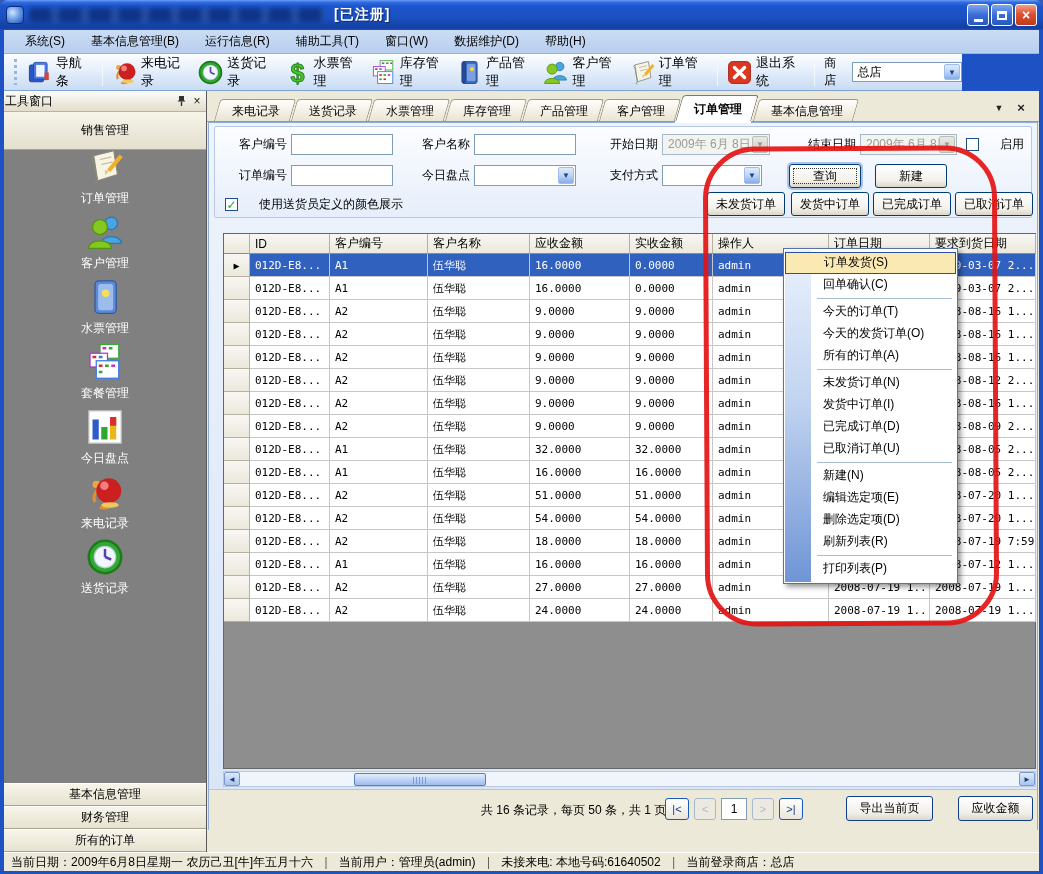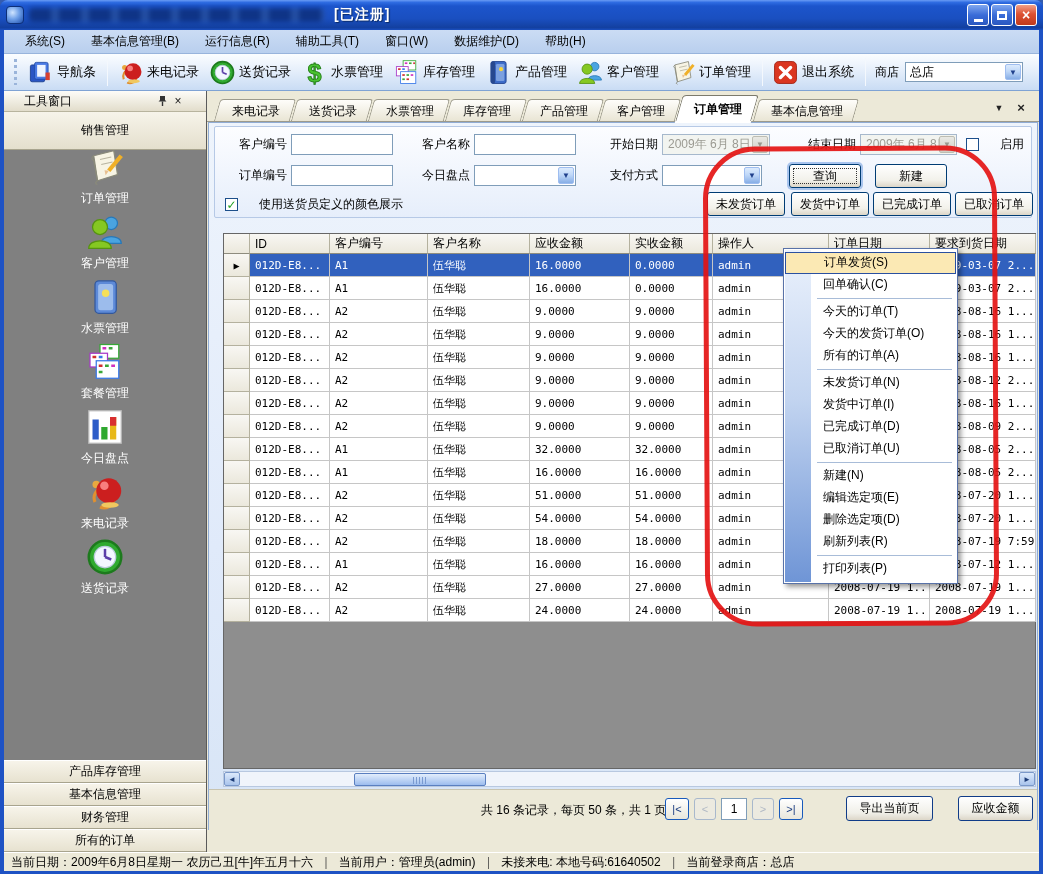--- a/index.html
+++ b/index.html
@@ -24,41 +24,41 @@
   .win-btn .minbar { display:block; width:9px; height:3px; background:#fff; margin-top:10px; }
   .win-btn .maxbox { display:block; width:10px; height:9px; border:2px solid #fff; border-top-width:3px; }
 
   
   .menubar { position:absolute; left:4px; top:30px; width:1035px; height:24px;
     background:linear-gradient(180deg,#cbdcf4,#b9cfee); border-bottom:1px solid #98b4dc;
     display:flex; align-items:center; padding-left:8px; }
   .menu-item { padding:3px 13px; color:#000; cursor:default; }
 
   
-  .toolbar { position:absolute; left:4px; top:54px; width:1035px; height:37px;
+  .toolbar { position:absolute; left:4px; top:54px; width:958px; height:37px;
     background:linear-gradient(180deg,#fbfdff 0%,#e6effb 45%,#c9dcf4 100%); border-bottom:1px solid #7fa3d4;
     display:flex; align-items:center; padding-left:10px; }
   .toolbar::before { content:""; width:3px; height:26px; margin-right:6px;
     background:repeating-linear-gradient(180deg,#9ab4da 0 3px,transparent 3px 6px); }
   .tb-btn { display:flex; align-items:center; gap:3px; padding:2px 6px 2px 3px; cursor:default; }
   .tb-icon { width:28px; height:28px; display:flex; align-items:center; justify-content:center; }
   .tb-icon svg { width:27px; height:27px; }
   .tb-label { font-size:13px; }
   .tb-sep { width:1px; height:28px; background:#93afd6; border-right:1px solid #f4f8fd; margin:0 5px; }
   .shop-box { display:flex; align-items:center; gap:6px; margin-left:4px; }
   .combo { position:relative; background:#fff; border:1px solid #7f9db9; height:20px; display:flex; align-items:center; padding-left:4px; }
   .combo .arrow { position:absolute; right:1px; top:1px; bottom:1px; width:16px; border:1px solid #9ebdf0; border-radius:2px;
     background:linear-gradient(180deg,#dcebfd 0%,#c0d8f8 45%,#87aee6 100%); color:#20408c; font-size:8px;
     display:flex; align-items:center; justify-content:center; }
   .shop-combo { width:118px; }
 
   
   .sidebar { position:absolute; left:4px; top:91px; width:203px; height:761px; background:#808080; border-right:1px solid #5a5a5a; }
   .side-title { height:21px; background:linear-gradient(180deg,#fdfcf8,#e2ddcb); border-bottom:1px solid #b8b49e;
-    display:flex; align-items:center; padding:0 20px; color:#000; }
+    display:flex; align-items:center; padding:0 1px; color:#000; }
   .side-title .spacer { flex:1; }
   .side-title .tw-btn { width:16px; height:15px; display:flex; align-items:center; justify-content:center; color:#222; font-size:12px; }
   .side-group-header { height:38px; background:linear-gradient(180deg,#f7f4ea,#e4dfcd); border-bottom:1px solid #a8a48e;
     display:flex; align-items:center; justify-content:center; color:#000; }
   .side-body { position:absolute; left:0; top:43px; right:0; bottom:92px; overflow:hidden; padding-top:12px; }
   .side-item { width:100%; height:65px; display:flex; flex-direction:column; align-items:center; cursor:default; }
   .side-item .icon { width:42px; height:42px; display:flex; align-items:center; justify-content:center; }
   .side-item .icon svg { width:40px; height:40px; }
   .side-item .lbl { color:#fff; margin-top:2px; font-size:12px; }
   .side-groups { position:absolute; left:0; bottom:0; width:100%; }
@@ -403,21 +403,20 @@
               <circle cx="16" cy="16" r="13" fill="#2faa2f" stroke="#1d7a1d" stroke-width="2"></circle>
               <circle cx="16" cy="16" r="8.6" fill="#f2f7ff" stroke="#bcd"></circle>
               <line x1="16" y1="16" x2="16" y2="9.5" stroke="#5b3fa8" stroke-width="2"></line>
               <line x1="16" y1="16" x2="21" y2="18" stroke="#5b3fa8" stroke-width="2"></line>
             </svg>
           </div>
           <div class="lbl">送货记录</div>
         </div>
       </div>
     <div class="side-groups" id="side-groups">
-        <div class="group-bar">产品库存管理</div>
         <div class="group-bar">基本信息管理</div>
         <div class="group-bar">财务管理</div>
         <div class="group-bar">所有的订单</div>
       </div>
   </div>
 
   <div class="content">
     <div class="tabstrip" id="tabstrip">
         <div class="tab"><span>来电记录</span></div>
         <div class="tab"><span>送货记录</span></div>

